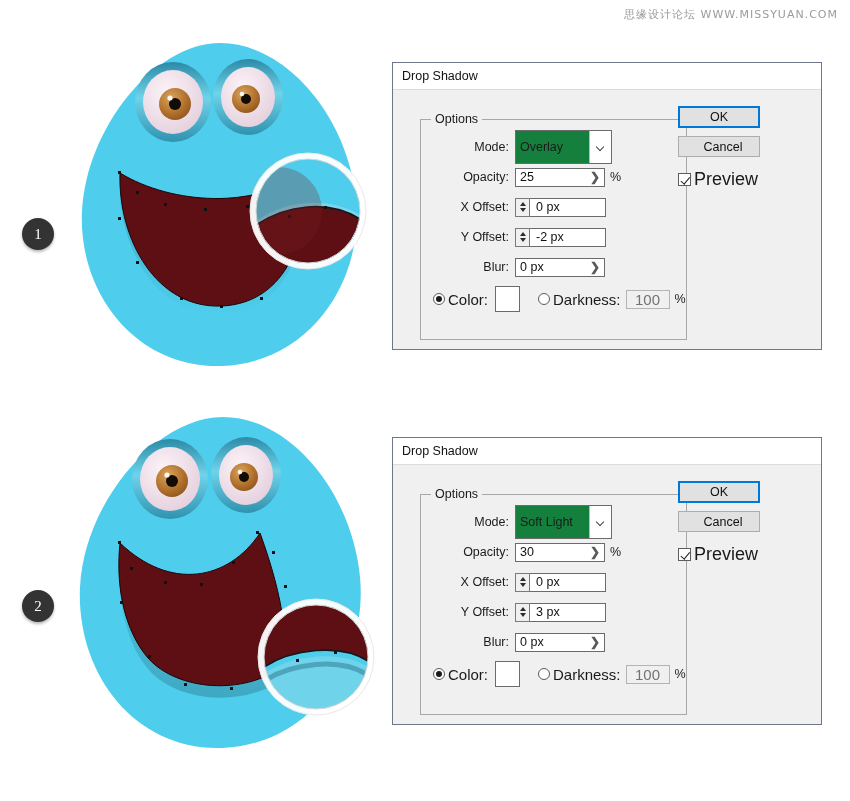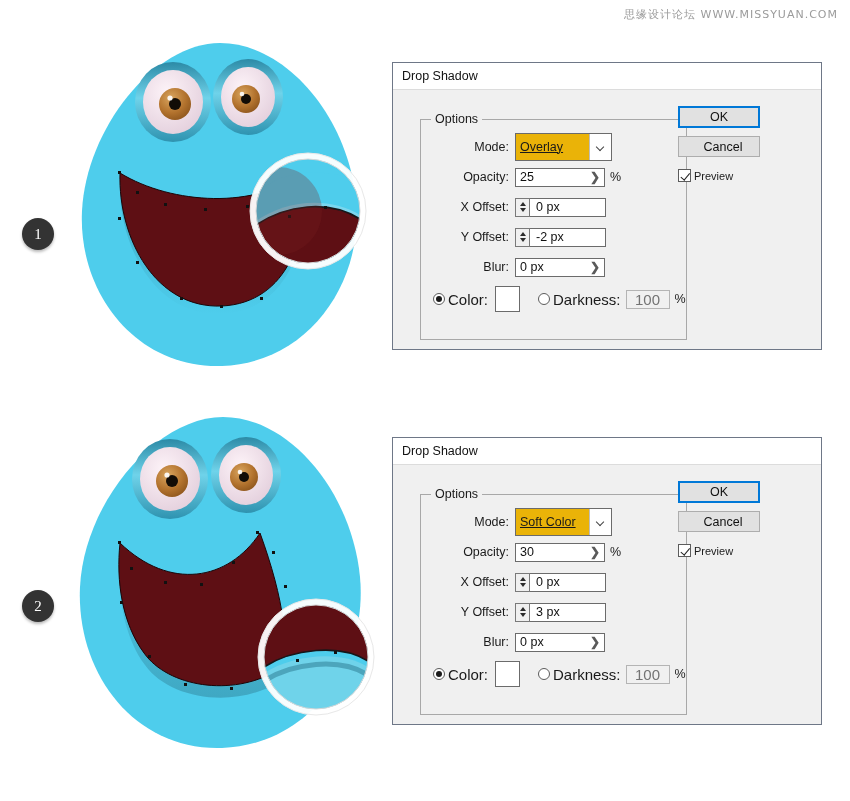--- a/index.html
+++ b/index.html
@@ -61,23 +61,23 @@
   .row{
     display:flex; align-items:center; height:30px;
   }
   .lbl{
     width:88px; text-align:right; padding-right:6px;
     font-size:12.5px; color:#1a1a1a; white-space:nowrap;
   }
 
   
   .combo{
-    width:97px;height:28px; background:#eab308;
+    width:97px;height:34px; background:#15803d;
     border:1px solid #6b6b6b; box-sizing:border-box;
-    display:flex;align-items:center;position:relative;text-decoration:underline;
+    display:flex;align-items:center;position:relative;
   }
   .combo .txt{padding-left:4px;font-size:12.5px;line-height:17px;}
   .combo .arrowbox{
     position:absolute;right:0;top:0;bottom:0;width:21px;
     border-left:1px solid #bdbdbd;background:#ffffff;
     display:flex;align-items:center;justify-content:center;
   }
   .chev{width:8px;height:8px;position:relative;}
   .chev:before{
     content:"";position:absolute;left:0;top:1px;
@@ -154,21 +154,21 @@
   .previewrow{display:flex;align-items:center;margin-top:12px;}
   .chk{
     width:13px;height:13px;background:#ffffff;border:1px solid #5c5c5c;
     box-sizing:border-box;position:relative;flex:0 0 auto;
   }
   .chk:after{
     content:"";position:absolute;left:3.5px;top:0.5px;
     width:3.5px;height:7.5px;border-right:1.6px solid #222;border-bottom:1.6px solid #222;
     transform:rotate(40deg);
   }
-  .previewrow .ptxt{font-size:11px;margin-left:3px;}
+  .previewrow .ptxt{font-size:18px;margin-left:3px;}
 
   
   .art{position:absolute;}
   .art.a1{left:60px;top:25px;width:320px;height:370px;}
   .art.a2{left:60px;top:405px;width:330px;height:385px;}
 </style>
 </head>
 <body>
 
 <div class="watermark">思缘设计论坛  WWW.MISSYUAN.COM</div>
@@ -451,21 +451,21 @@
     <span>Drop Shadow</span>
   </div>
   <div class="dlg-body">
     <fieldset class="options">
       <legend>Options</legend>
       <div class="rows">
 
         <div class="row">
           <div class="lbl">Mode:</div>
           <div class="combo">
-            <span class="txt">Soft Color</span>
+            <span class="txt">Soft Light</span>
             <span class="arrowbox">
                 <span class="chev"></span>
               </span>
           </div>
         </div>
 
         <div class="row">
           <div class="lbl">Opacity:</div>
           <div class="field-arrow">
             <span class="val">30</span>

